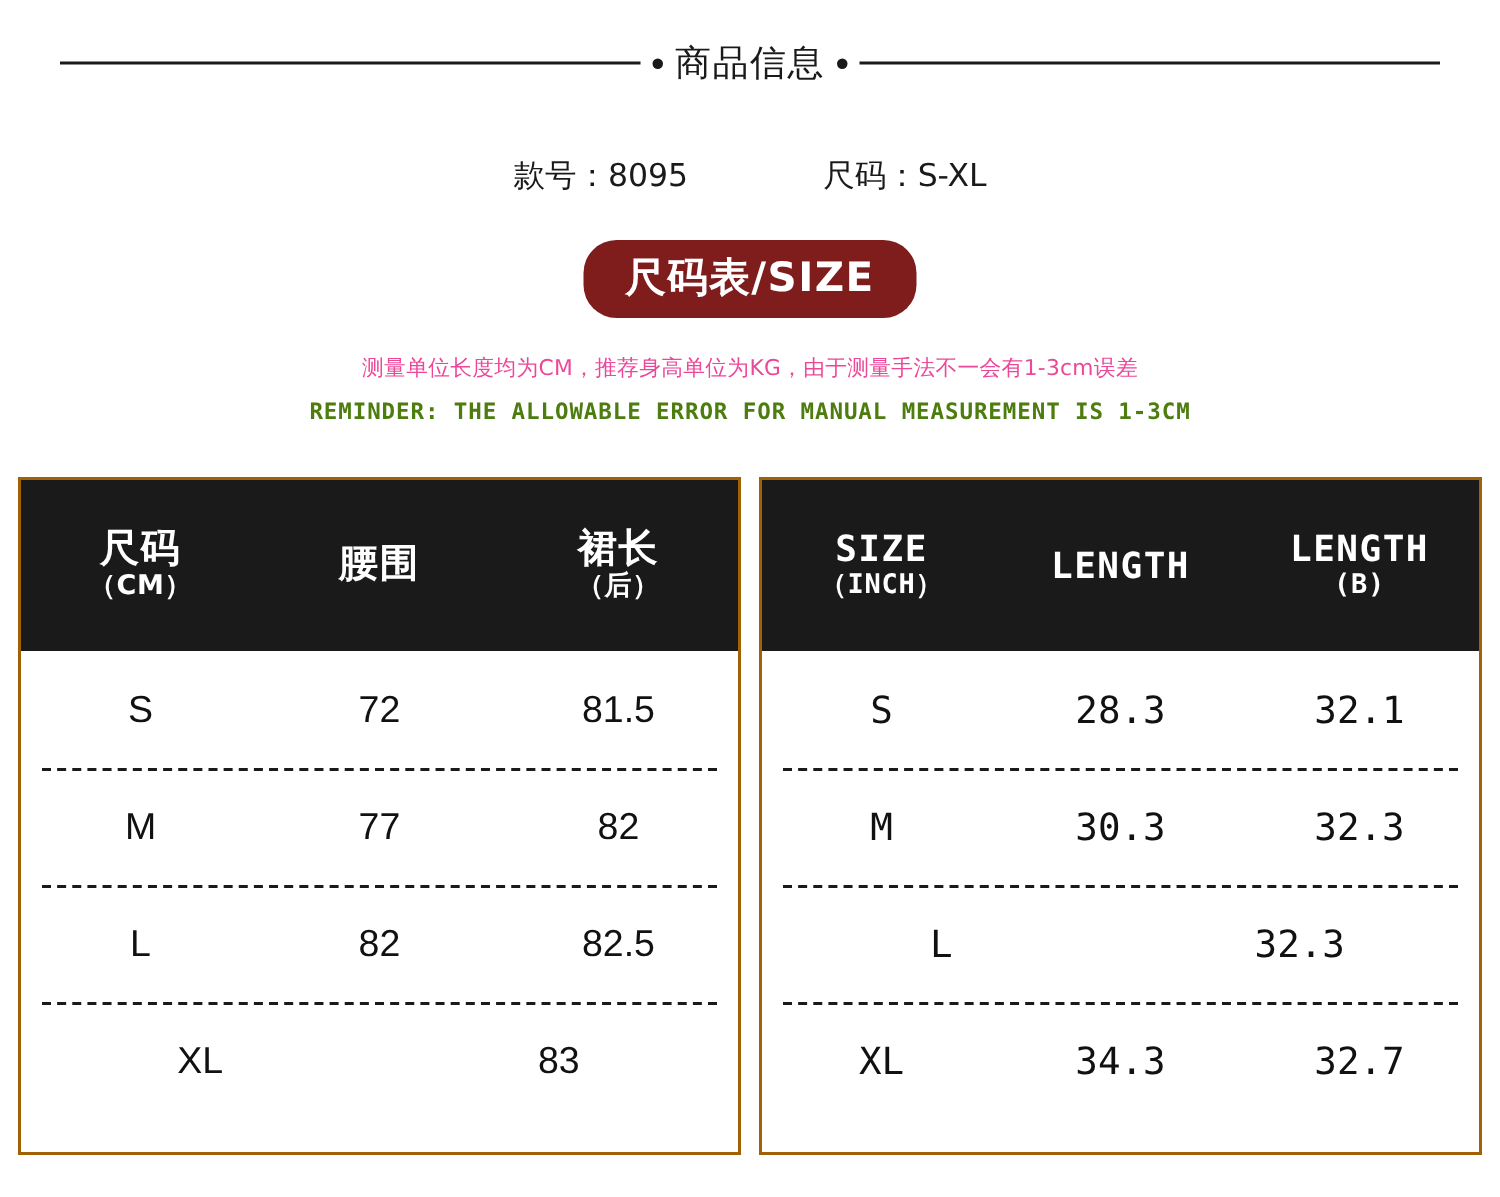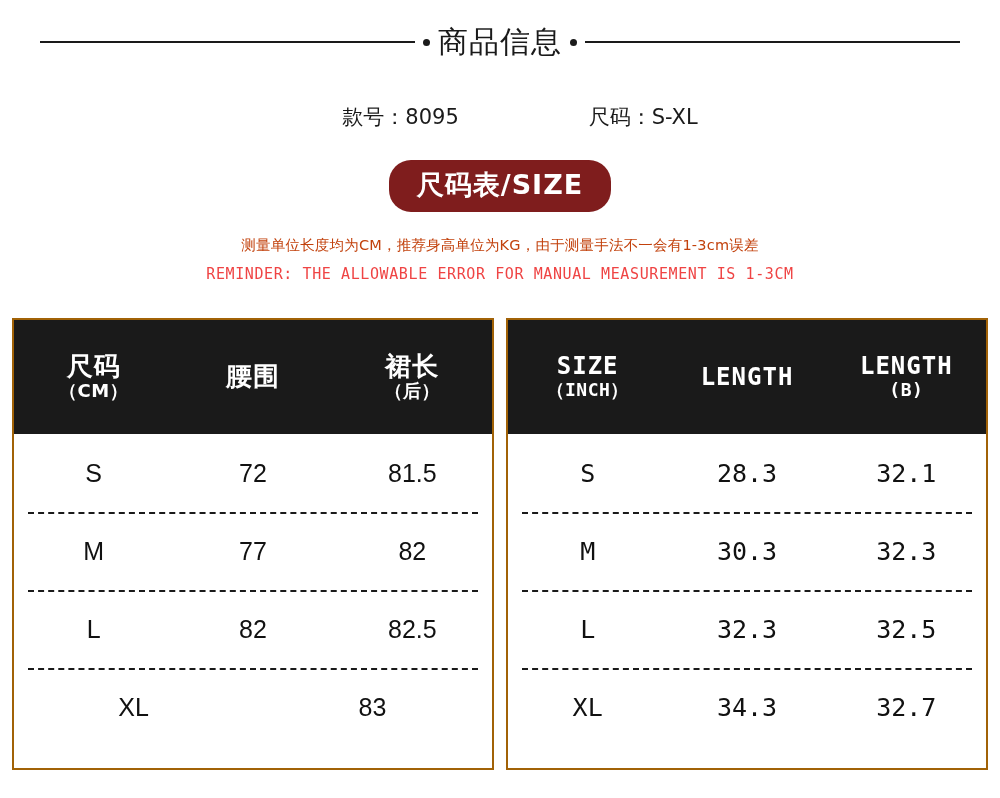--- a/index.html
+++ b/index.html
@@ -34,40 +34,40 @@
   }
   .header .dot {
     width: 7px;
     height: 7px;
     border-radius: 50%;
     background: #1a1a1a;
     margin: 0 8px;
     flex: 0 0 auto;
   }
   .header .title {
-    font-size: 30px;
+    font-size: 24px;
     letter-spacing: 1px;
     white-space: nowrap;
     flex: 0 0 auto;
     font-family: "DejaVu Sans", sans-serif;
   }
 
   
   .meta {
     position: absolute;
     top: 103px;
     left: 0;
     width: 100%;
     display: flex;
     justify-content: center;
     gap: 90px;
     font-size: 21px;
     font-family: "DejaVu Sans", sans-serif;
   }
-  .meta .item { white-space: nowrap; margin-left: 40px; }
+  .meta .item { white-space: nowrap; }
 
   
   .pill-wrap {
     position: absolute;
     top: 160px;
     left: 0;
     width: 100%;
     display: flex;
     justify-content: center;
   }
@@ -85,29 +85,29 @@
   
   .notes {
     position: absolute;
     top: 236px;
     left: 0;
     width: 100%;
     text-align: center;
   }
   .note-cn {
     font-size: 14.5px;
-    color: #c2410c;
+    color: #ec4899;
     letter-spacing: 0.2px;
     font-family: "DejaVu Sans", sans-serif;
   }
   .note-en {
     margin-top: 10px;
     font-size: 15px;
-    color: #ef4444;
-    font-weight: normal;
+    color: #4d7c0f;
+    font-weight: bold;
     letter-spacing: 0.6px;
     font-family: "DejaVu Sans Mono", monospace;
   }
 
   
   .tables {
     position: absolute;
     top: 318px;
     left: 12px;
     width: 976px;
@@ -260,21 +260,20 @@
         <div class="cell">32.1</div>
       </div>
       <div class="row">
         <div class="cell first">M</div>
         <div class="cell">30.3</div>
         <div class="cell">32.3</div>
       </div>
       <div class="row">
         <div class="cell first">L</div>
         <div class="cell">32.3</div>
-        <div class="cell">32.5</div>
       </div>
       <div class="row">
         <div class="cell first">XL</div>
         <div class="cell">34.3</div>
         <div class="cell">32.7</div>
       </div>
       <div class="pad-bottom"></div>
     </div>
   </div>
 

